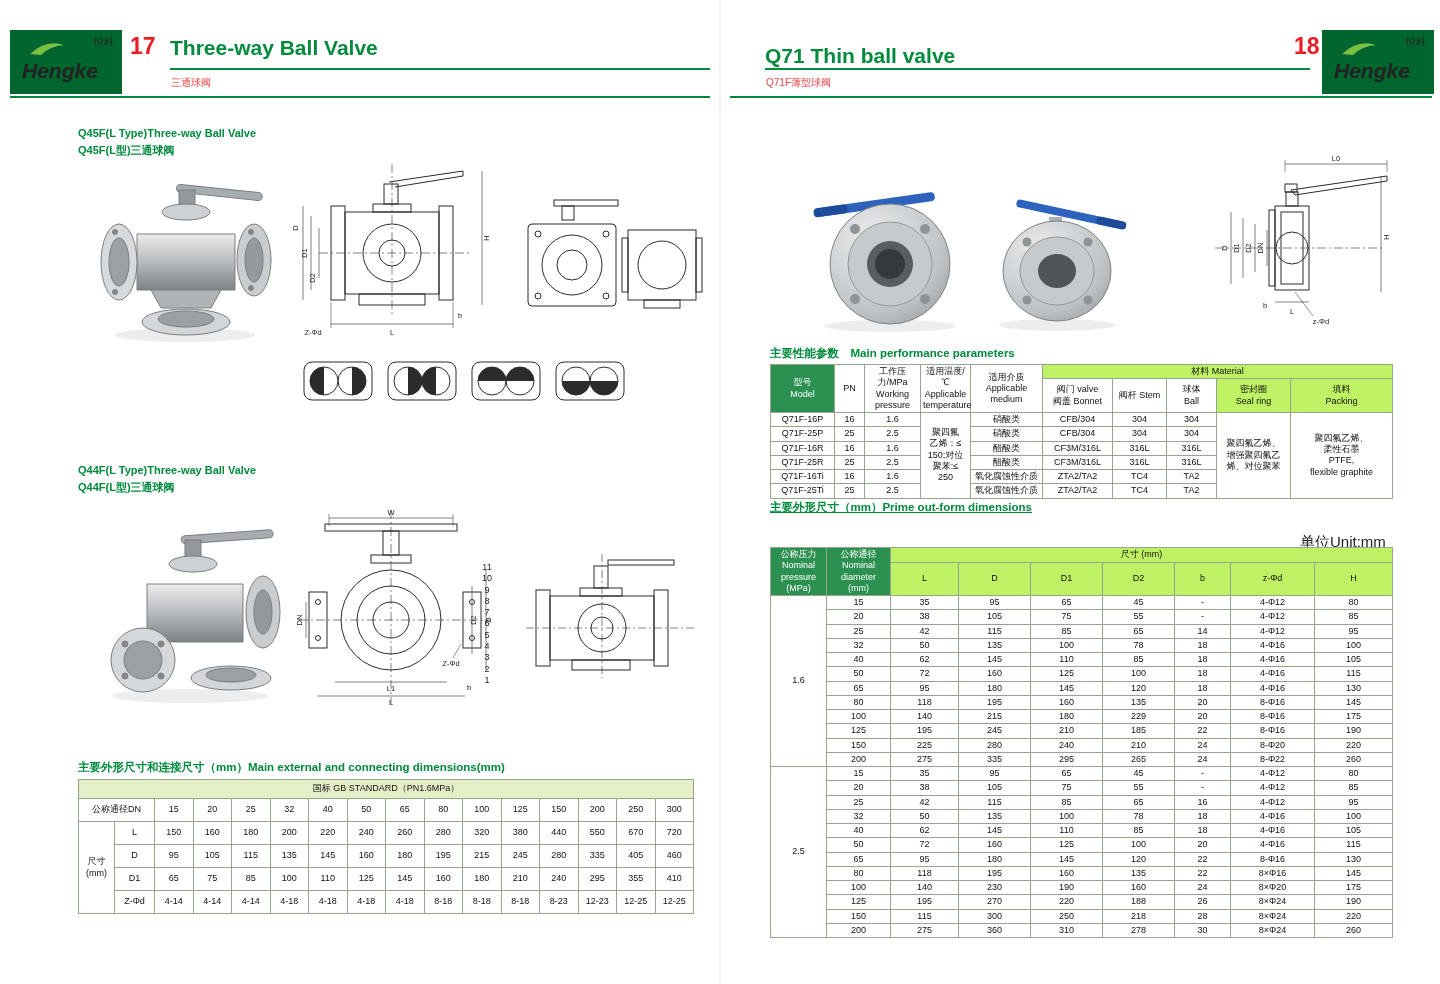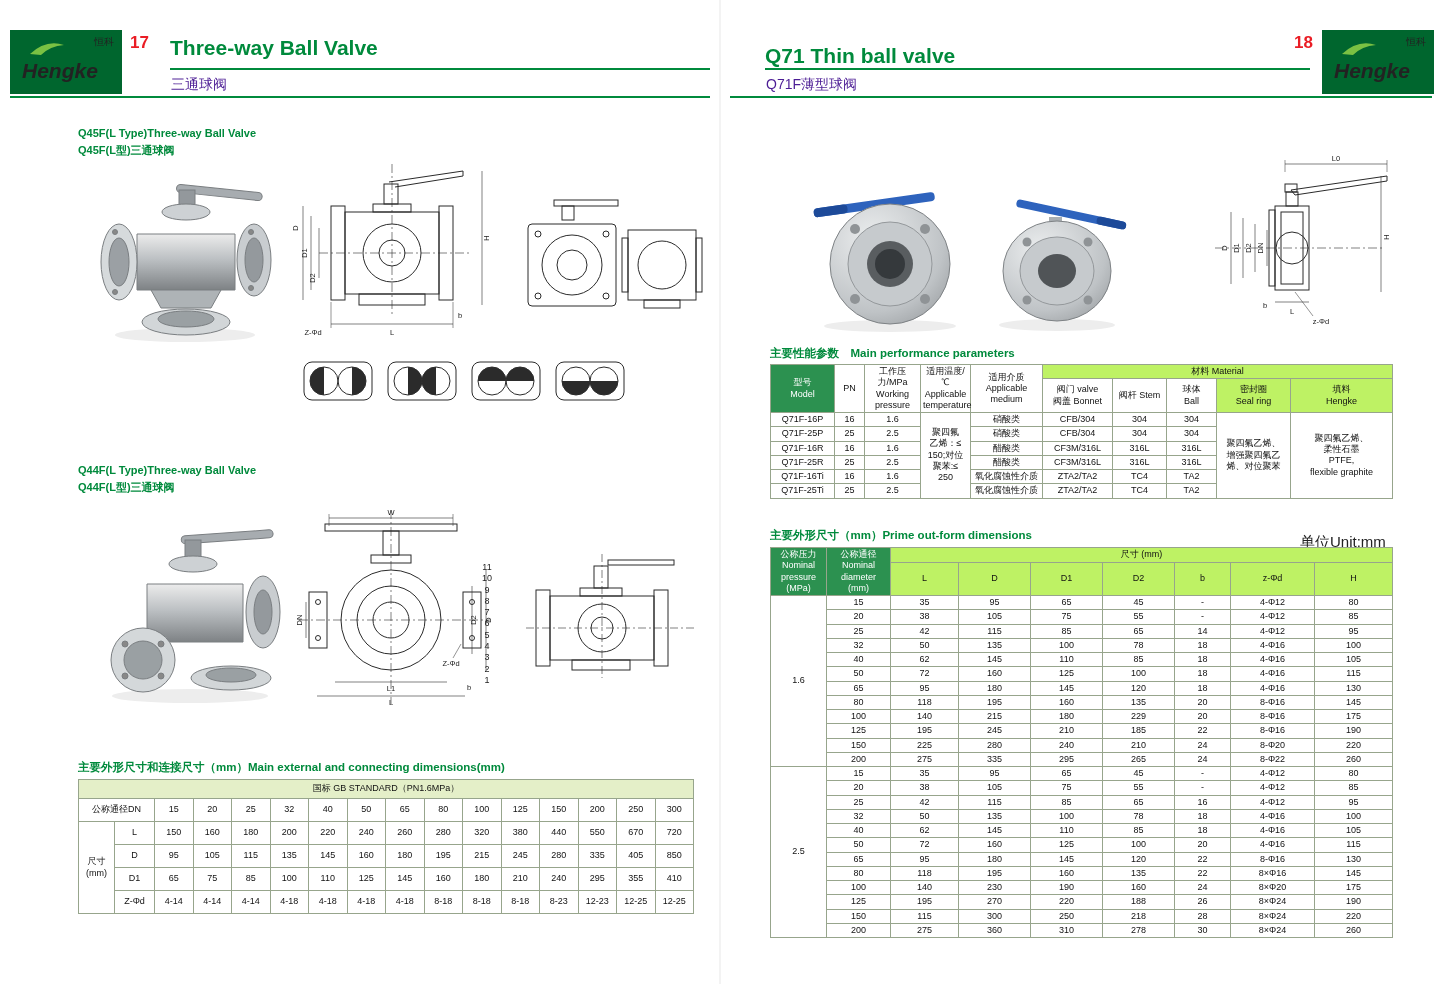--- a/index.html
+++ b/index.html
@@ -2,23 +2,23 @@
 <html><head>
 <meta charset="utf-8">
 <style>
   * { box-sizing: border-box; margin: 0; padding: 0; }
   body { font-family: "Liberation Sans", sans-serif; background: #e9e9e9; }
   #spread { position: relative; width: 1440px; height: 984px; background: #fff; overflow: hidden; margin: 0 auto; }
   .abs { position: absolute; }
   .seam { position: absolute; left: 719px; top: 0; width: 2px; height: 984px; background: #f3f3f3; }
 
   .logo-box { position: absolute; width: 112px; height: 72px; }
-  .pagenum { position: absolute; color: #ea1d25; font-size: 17px; font-weight: bold; }
+  .pagenum { position: absolute; color: #ea1d25; font-size: 23px; font-weight: bold; }
   .title-en { position: absolute; color: #008a3c; font-size: 21px; font-weight: bold; }
-  .title-cn { position: absolute; color: #4c1d95; font-size: 14px; }
+  .title-cn { position: absolute; color: #ef4444; font-size: 10px; }
   .rule { position: absolute; background: #008a3c; height: 2px; }
   .sec-head { position: absolute; color: #008a3c; font-weight: bold; font-size: 11px; line-height: 17px; }
   .tbl-head { position: absolute; color: #008a3c; font-weight: bold; font-size: 11.5px; }
   .unit-note { position: absolute; font-size: 15px; color: #222; }
   .callouts { position: absolute; font-size: 9px; line-height: 11.3px; color: #222; white-space: pre-line; text-align: center; }
 
   table.cat { border-collapse: collapse; table-layout: fixed; position: absolute; background: #fff; }
   table.cat td, table.cat th { border: 1px solid #97a58c; font-size: 9px; font-weight: normal;
       text-align: center; vertical-align: middle; padding: 1px 2px; white-space: pre-line;
       line-height: 1.25; color: #111; }
@@ -333,21 +333,21 @@
             <td>135</td>
             <td>145</td>
             <td>160</td>
             <td>180</td>
             <td>195</td>
             <td>215</td>
             <td>245</td>
             <td>280</td>
             <td>335</td>
             <td>405</td>
-            <td>850</td>
+            <td>460</td>
           </tr>
 
           <tr>
             <td>D1</td>
             <td>65</td>
             <td>75</td>
             <td>85</td>
             <td>100</td>
             <td>110</td>
             <td>125</td>
@@ -510,21 +510,21 @@
         </tr>
         <tr>
           <th>阀门 valve
 阀盖 Bonnet</th>
           <th>阀杆 Stem</th>
           <th>球体
 Ball</th>
           <th class="band">密封圈
 Seal ring</th>
           <th class="band">填料
-Hengke</th>
+Packing</th>
         </tr>
       </thead>
       <tbody>
         <tr>
           <td>Q71F-16P</td>
           <td>16</td>
           <td>1.6</td>
           <td rowspan="6">聚四氟
 乙烯：≤
 150;对位
@@ -583,21 +583,21 @@
           <td>25</td>
           <td>2.5</td>
           <td>氧化腐蚀性介质</td>
           <td>ZTA2/TA2</td>
           <td>TC4</td>
           <td>TA2</td>
         </tr>
       </tbody>
     </table>
 
-    <div class="tbl-head" style="left:770px; top:528px;">主要外形尺寸（mm）Prime out-form dimensions</div>
+    <div class="tbl-head" style="left:770px; top:500px;text-decoration:underline;">主要外形尺寸（mm）Prime out-form dimensions</div>
     <div class="unit-note" style="left:1300px; top:533px; width:92px;">单位Unit:mm</div>
 
     <table class="cat dims" style="left:770px; top:547px; width:622px;">
       <colgroup>
         <col style="width:56px">
           <col style="width:64px">
           <col style="width:68px">
           <col style="width:72px">
           <col style="width:72px">
         <col style="width:72px">

